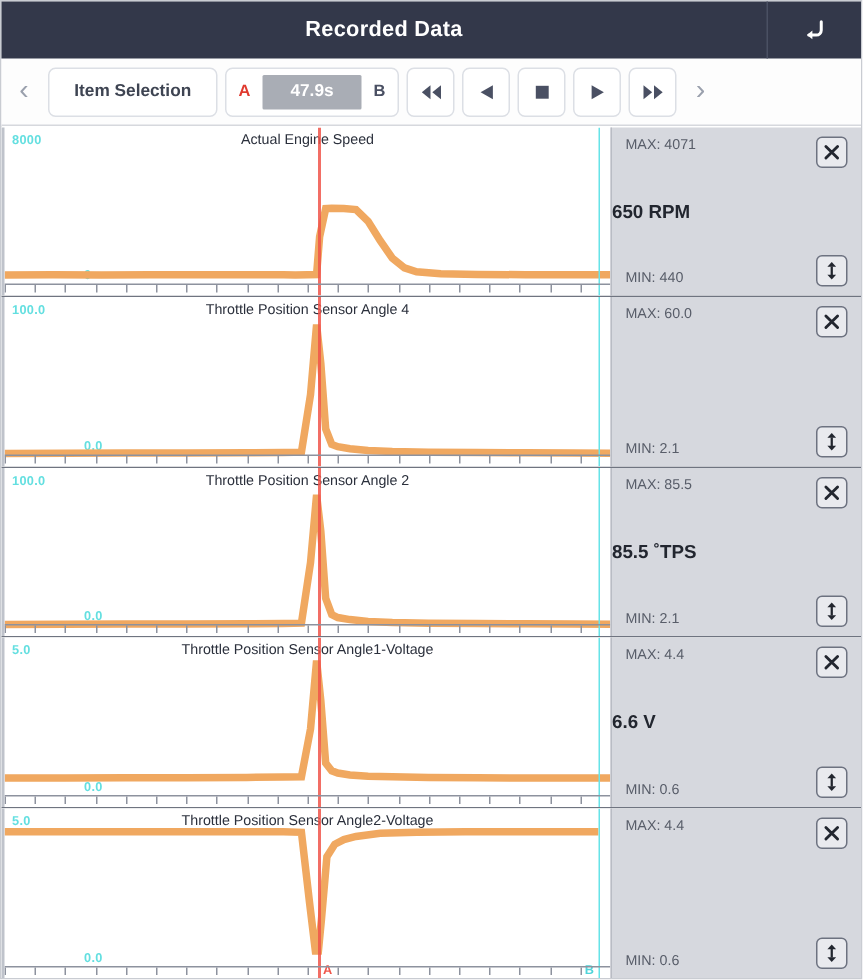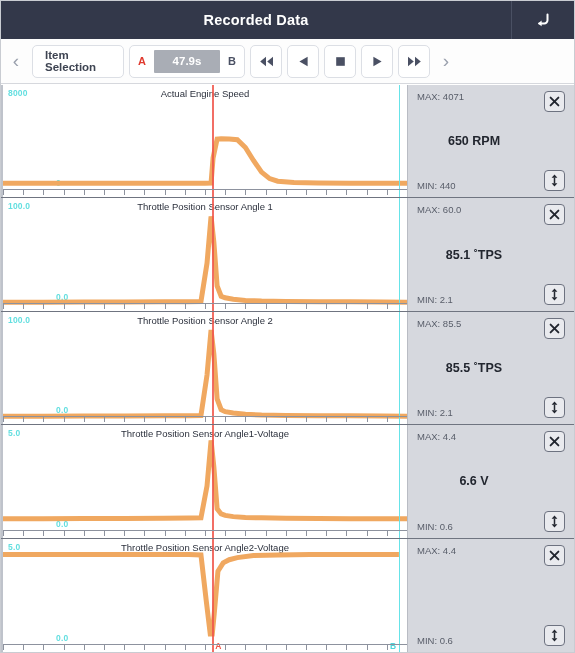--- a/index.html
+++ b/index.html
@@ -36,21 +36,21 @@
     width:22px; height:36px; display:flex; align-items:center; justify-content:center;
     color:#9aa0ad; font-size:19px; cursor:pointer; flex:none; user-select:none;
   }
   .tbtn{
     height:33px; border:1px solid #dcdfe5; border-radius:5px; background:#fff;
     display:flex; align-items:center; justify-content:center;
     font-size:11.5px; font-weight:bold; color:#3e4452; cursor:pointer;
     padding:0 12px; flex:none;
   }
   .tbtn.text-btn{ width:88px; }
-  .tbtn.item-btn{ width:92px; }
+  .tbtn.item-btn{ width:113px; }
 
   .ab-group{
     height:33px; border:1px solid #dcdfe5; border-radius:5px; background:#fff;
     display:flex; align-items:center; flex:none; overflow:hidden;
   }
   .ab-a{ width:24px; text-align:center; color:#e03a2f; font-size:11px; font-weight:bold;
          cursor:pointer; }
   .ab-b{ width:24px; text-align:center; color:#4a5063; font-size:11px; font-weight:bold;
          cursor:pointer; }
   .ab-time{
@@ -118,21 +118,21 @@
     width:167px; flex:none; background:#d6d8de; position:relative;
     border-left:1px solid #b9bcc4;
   }
   .rd-max, .rd-min{
     position:absolute; left:9px; font-size:9.5px; color:#585d69;
   }
   .rd-max{ top:6px; }
   .rd-min{ bottom:6px; }
   .rd-value{
     position:absolute; left:0; right:34px; top:50%; transform:translateY(-50%);
-    text-align:center; font-size:12.5px; font-weight:bold; color:#22262f;
+    font-size:12.5px; font-weight:bold; color:#22262f;
   }
   .sqbtn{
     position:absolute; right:9px; width:21px; height:21px;
     border:1.5px solid #6d7280; border-radius:4px; background:#e9eaee;
     display:flex; align-items:center; justify-content:center; cursor:pointer;
   }
   .sqbtn svg{ display:block; fill:#22262f; }
   .btn-close{ top:6px; }
   .btn-resize{ bottom:6px; }
 </style>
@@ -257,21 +257,21 @@
                 <path d="M5.5 0.6 L8.4 3.8 L2.6 3.8 Z" fill="#22262f"></path>
                 <path d="M5.5 12.4 L8.4 9.2 L2.6 9.2 Z" fill="#22262f"></path>
                 <path d="M5.5 3.6 L5.5 9.4" stroke="#22262f" stroke-width="1.5"></path>
               </svg>
             </span>
           </div>
         </div>
       </div>
       <div class="panel" style="height: 113.4px;">
         <div class="plot">
-          <div class="plot-title">Throttle Position Sensor Angle 1</div>
+          <div class="plot-title">Throttle Position Sensor Angle 4</div>
           <div class="ymax">100.0</div>
           <div class="ymin">0.0</div>
           <svg class="wave" viewBox="0 0 1000 1000" preserveAspectRatio="none">
             <polyline points="0.0,927.7 100.0,926.8 200.0,925.9 300.0,925.0 400.0,924.0 460.0,922.2 490.0,920.3 505.0,579.2 515.0,163.4 522.0,394.8 530.0,782.0 540.0,874.2 550.0,888.1 570.0,900.1 600.0,911.1 640.0,916.7 700.0,920.3 780.0,922.2 860.0,924.0 940.0,925.9 1000.0,926.8" fill="none" stroke="#f0a860" stroke-width="5" vector-effect="non-scaling-stroke"></polyline>
           </svg>
           <div class="marker-a" style="left: 51.8%;"></div>
           <div class="marker-b" style="left: 98%;"></div>
           <div class="axis">
             <div class="tick" style="left: 0%;"></div>
             <div class="tick" style="left: 5%;"></div>
@@ -291,21 +291,20 @@
             <div class="tick" style="left: 75%;"></div>
             <div class="tick" style="left: 80%;"></div>
             <div class="tick" style="left: 85%;"></div>
             <div class="tick" style="left: 90%;"></div>
             <div class="tick" style="left: 95%;"></div>
           </div>
         </div>
         <div class="readout">
           <div class="rd-max">MAX: 60.0</div>
           <div class="rd-min">MIN: 2.1</div>
-          <div class="rd-value">85.1 ˚TPS</div>
           <div class="sqbtn btn-close">
             <span>
               <svg width="11" height="11" viewBox="0 0 11 11">
                 <path d="M1.6 1.6 L9.4 9.4 M9.4 1.6 L1.6 9.4" stroke="#22262f" stroke-width="1.9" stroke-linecap="round" fill="none"></path>
               </svg>
             </span>
           </div>
           <div class="sqbtn btn-resize">
             <span>
               <svg width="11" height="13" viewBox="0 0 11 13">

